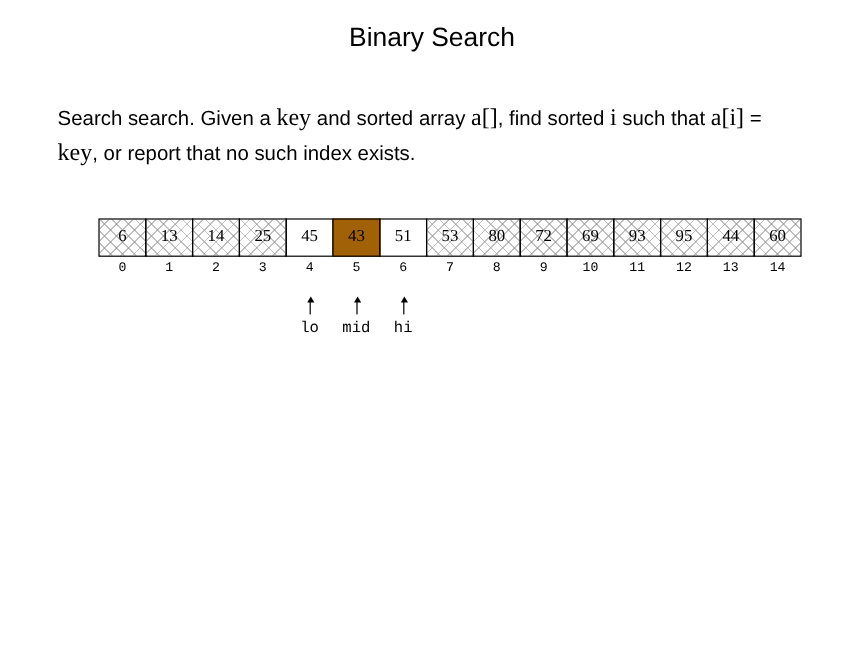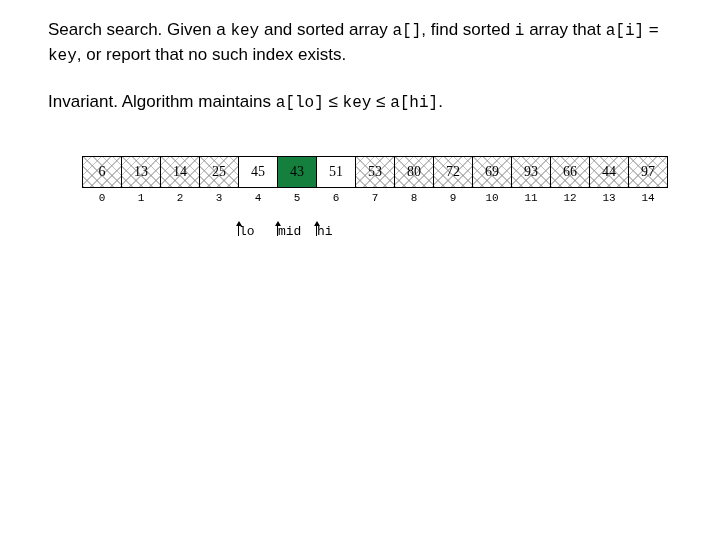--- a/index.html
+++ b/index.html
@@ -26,22 +26,22 @@
   }
   .para {
     font-size: 17px;
     line-height: 1.45;
     margin: 0 0 22px 0;
   }
   .para.gap {
     margin-bottom: 40px;
   }
   code, .mono {
-    font-family: Liberation Mono, monospace;
-    font-size: 16px;
+    font-family: Liberation Serif, serif;
+    font-size: 20px;
   }
   .array-wrap {
     margin: 40px 0 0 34px;
     width: 600px;
   }
   .row {
     display: flex;
   }
   .cell {
     width: 40px;
@@ -61,21 +61,21 @@
     content: "";
     position: absolute;
     inset: 0;
     background-image:
       repeating-linear-gradient(45deg, rgba(0,0,0,0.55) 0 1px, transparent 1px 7px),
       repeating-linear-gradient(-45deg, rgba(0,0,0,0.55) 0 1px, transparent 1px 7px);
     opacity: 0.45;
     pointer-events: none;
   }
   .cell.selected {
-    background: #15803d;
+    background: #a16207;
   }
   .idx-row {
     display: flex;
     margin-top: 4px;
   }
   .idx {
     width: 40px;
     margin-left: -1px;
     text-align: center;
     font-family: "Courier New", monospace;
@@ -83,21 +83,21 @@
   }
   .idx:first-child { margin-left: 0; }
   .ptr-row {
     display: flex;
     margin-top: 20px;
   }
   .ptr {
     width: 40px;
     margin-left: -1px;
     display: flex;
-    flex-direction: row;
+    flex-direction: column;
     align-items: center;
     font-family: "Courier New", monospace;
     font-size: 13px;
   }
   .ptr:first-child { margin-left: 0; }
   .arrow {
     width: 0;
     height: 12px;
     border-left: 1px solid #000;
     position: relative;
@@ -113,47 +113,45 @@
     border-left: 3px solid transparent;
     border-right: 3px solid transparent;
     border-bottom: 5px solid #000;
   }
 </style>
 </head>
 <body>
 
 <div class="slide">
 
+  <h1 class="title">Binary Search</h1>
 
   <p class="para">
-    <span>Search search.</span><span> Given a </span><code>key</code><span> and sorted array </span><code>a[]</code><span>, find sorted </span><code>i</code><span> array that </span><code>a[i]</code><span> = </span><code>key</code><span>, or report that no such index exists.</span>
+    <span>Search search.</span><span> Given a </span><code>key</code><span> and sorted array </span><code>a[]</code><span>, find sorted </span><code>i</code><span> such that </span><code>a[i]</code><span> = </span><code>key</code><span>, or report that no such index exists.</span>
   </p>
 
-  <p class="para gap">
-    <span>Invariant.</span><span> Algorithm maintains </span><code>a[lo]</code><span> ≤ </span><code>key</code><span> ≤ </span><code>a[hi]</code><span>.</span>
-  </p>
 
 
   <div class="array-wrap">
     <div class="row" id="value-row">
         <div class="cell hatched">6</div>
         <div class="cell hatched">13</div>
         <div class="cell hatched">14</div>
         <div class="cell hatched">25</div>
         <div class="cell">45</div>
         <div class="cell selected">43</div>
         <div class="cell">51</div>
         <div class="cell hatched">53</div>
         <div class="cell hatched">80</div>
         <div class="cell hatched">72</div>
         <div class="cell hatched">69</div>
         <div class="cell hatched">93</div>
-        <div class="cell hatched">66</div>
+        <div class="cell hatched">95</div>
         <div class="cell hatched">44</div>
-        <div class="cell hatched">97</div>
+        <div class="cell hatched">60</div>
       </div>
     <div class="idx-row" id="index-row">
         <div class="idx">0</div>
         <div class="idx">1</div>
         <div class="idx">2</div>
         <div class="idx">3</div>
         <div class="idx">4</div>
         <div class="idx">5</div>
         <div class="idx">6</div>
         <div class="idx">7</div>

